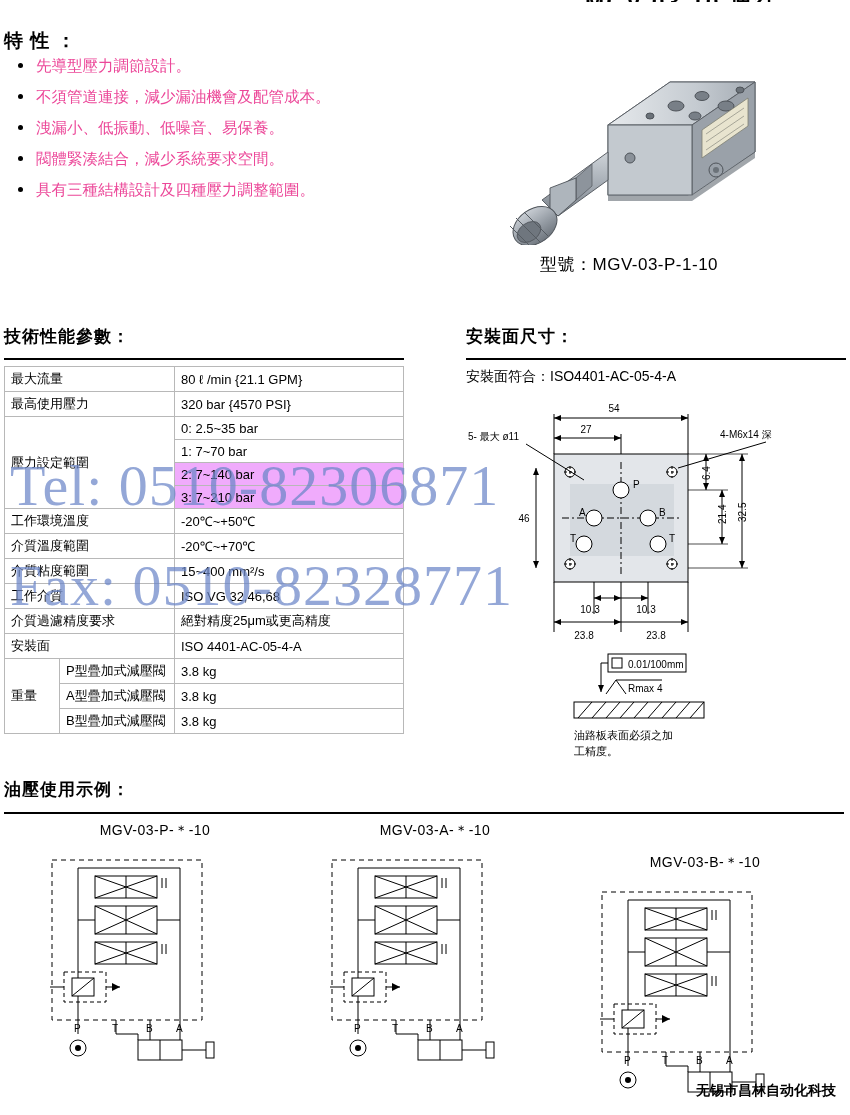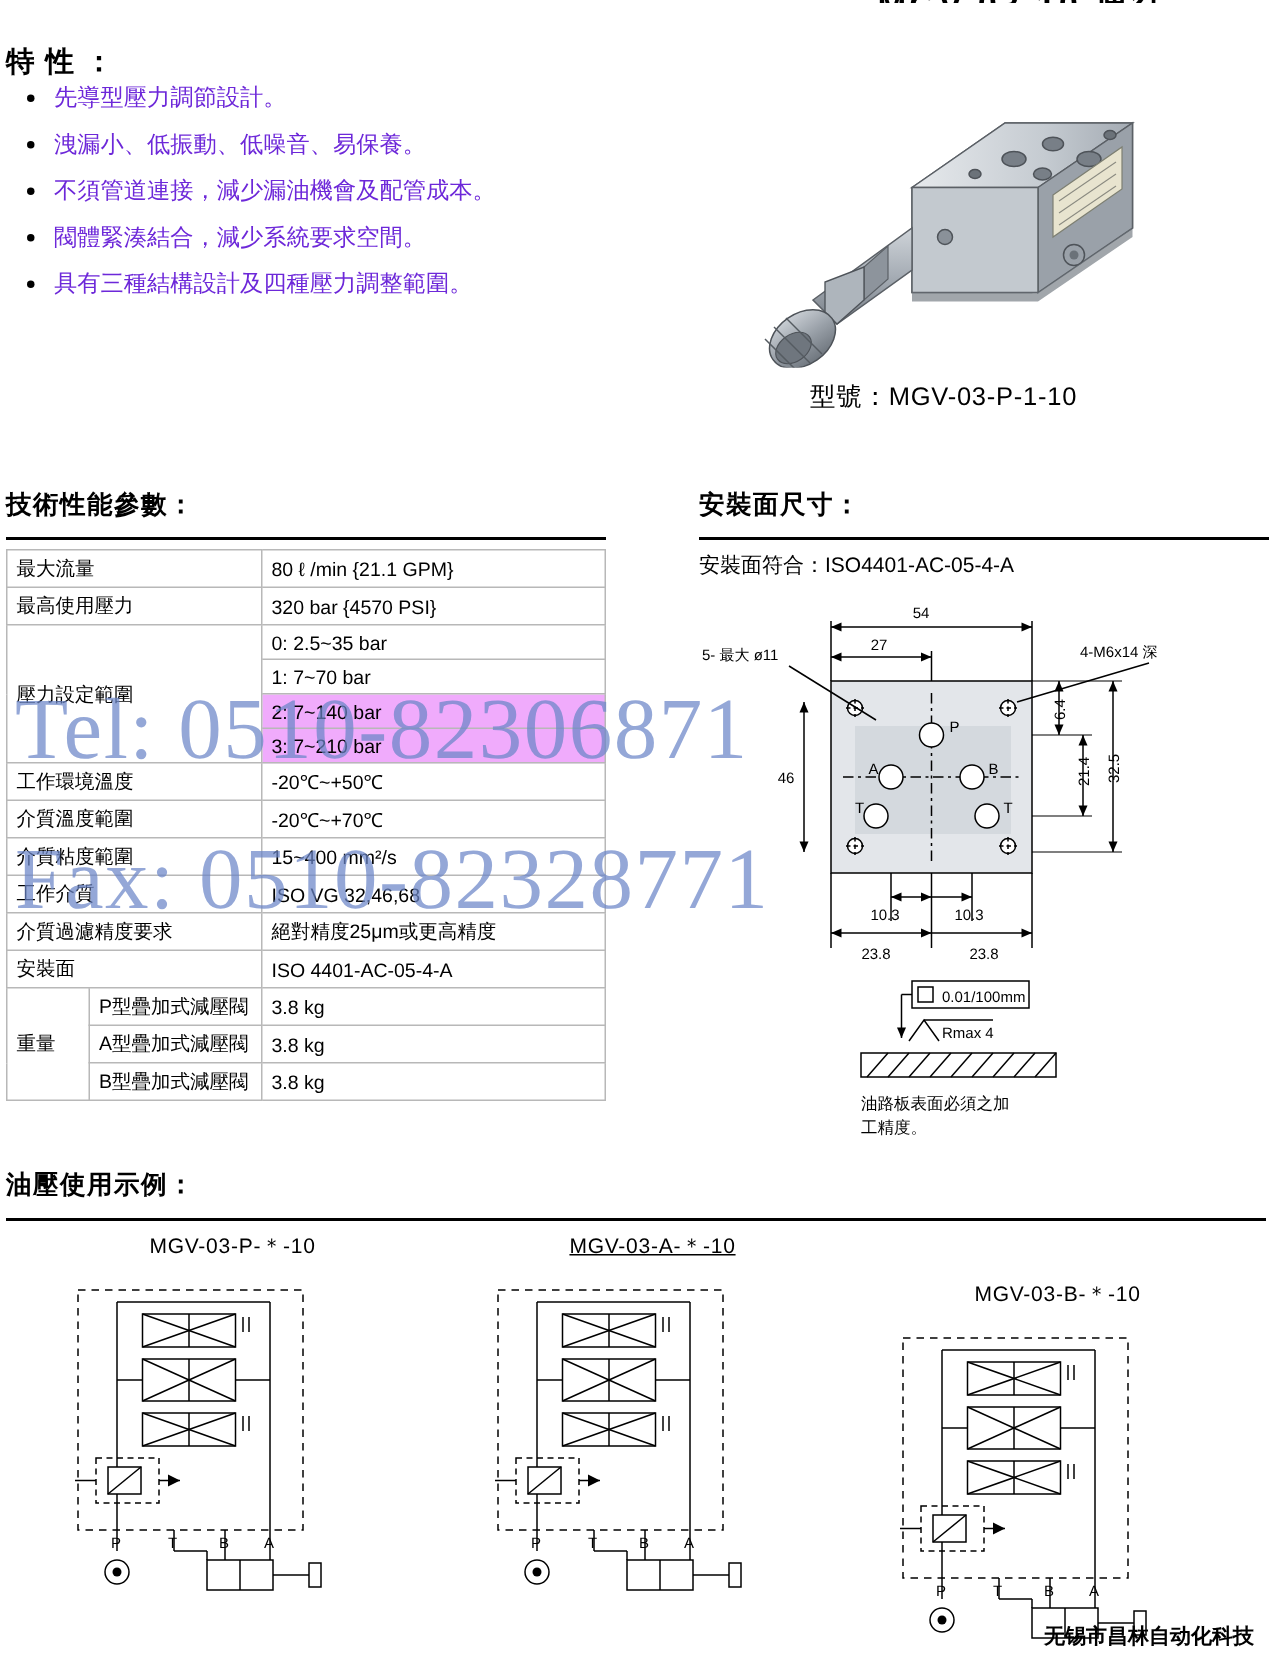--- a/index.html
+++ b/index.html
@@ -44,21 +44,21 @@
     width: 460px;
     margin: 0;
     padding: 0;
     list-style: none;
   }
   .features-list li {
     position: relative;
     padding-left: 26px;
     font-size: 15.5px;
     line-height: 31px;
-    color: #6d28d9;
+    color: #ec4899;
   }
   .features-list li::before {
     content: "";
     position: absolute;
     left: 8px;
     top: 13px;
     width: 5px;
     height: 5px;
     background: #000;
     border-radius: 50%;
@@ -150,21 +150,21 @@
     top: 0;
     width: 270px;
     text-align: center;
   }
   .usage-item .cap {
     font-size: 14px;
     letter-spacing: 0.5px;
     margin-bottom: 8px;
   }
   #usage-0 { left: 20px; }
-  #usage-1 { left: 300px; text-decoration: underline; }
+  #usage-1 { left: 300px; }
   #usage-2 { left: 570px; margin-top: 32px; }
 
   
   .watermark {
     position: absolute;
     left: 10px;
     font-family: "Liberation Serif", serif;
     font-size: 58px;
     color: #6b86c8;
     opacity: 0.72;
@@ -192,22 +192,22 @@
   .cn-txt { font-family: "Liberation Sans", sans-serif; font-size: 11px; fill: #000; }
 </style>
 </head>
 <body>
 
 <div class="top-title">MGV-03-10 通往</div>
 
 <div class="features-title">特 性 ：</div>
 <ul class="features-list">
   <li>先導型壓力調節設計。</li>
+  <li>不須管道連接，減少漏油機會及配管成本。</li>
   <li>洩漏小、低振動、低噪音、易保養。</li>
-  <li>不須管道連接，減少漏油機會及配管成本。</li>
   <li>閥體緊湊結合，減少系統要求空間。</li>
   <li>具有三種結構設計及四種壓力調整範圍。</li>
 </ul>
 
 <div class="photo-wrap">
   <svg width="360" height="215" viewBox="0 0 360 215">
     <defs>
       <linearGradient id="bodyGrad" x1="0" y1="0" x2="0" y2="1">
         <stop offset="0%" stop-color="#d9dde2"></stop>
         <stop offset="45%" stop-color="#b9bfc6"></stop>

